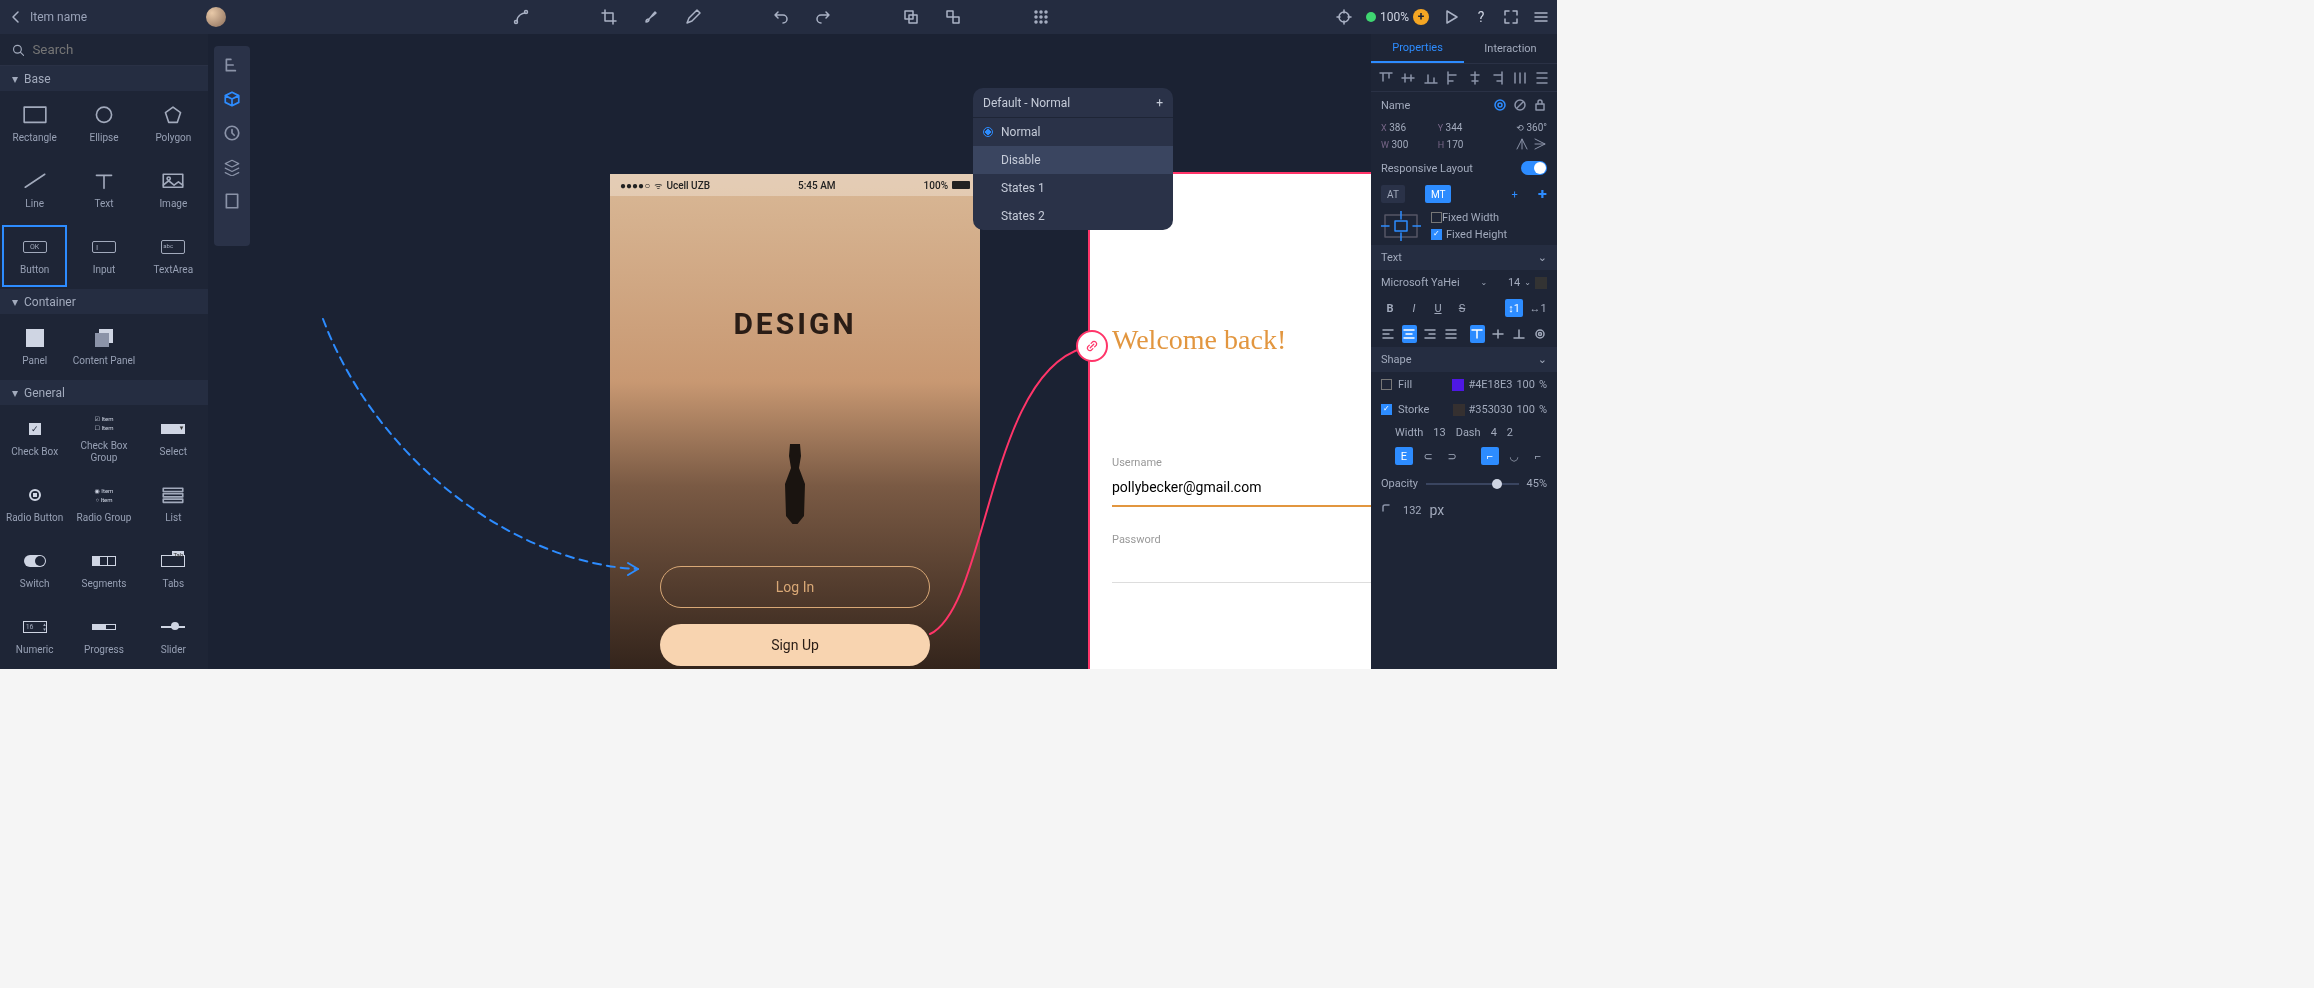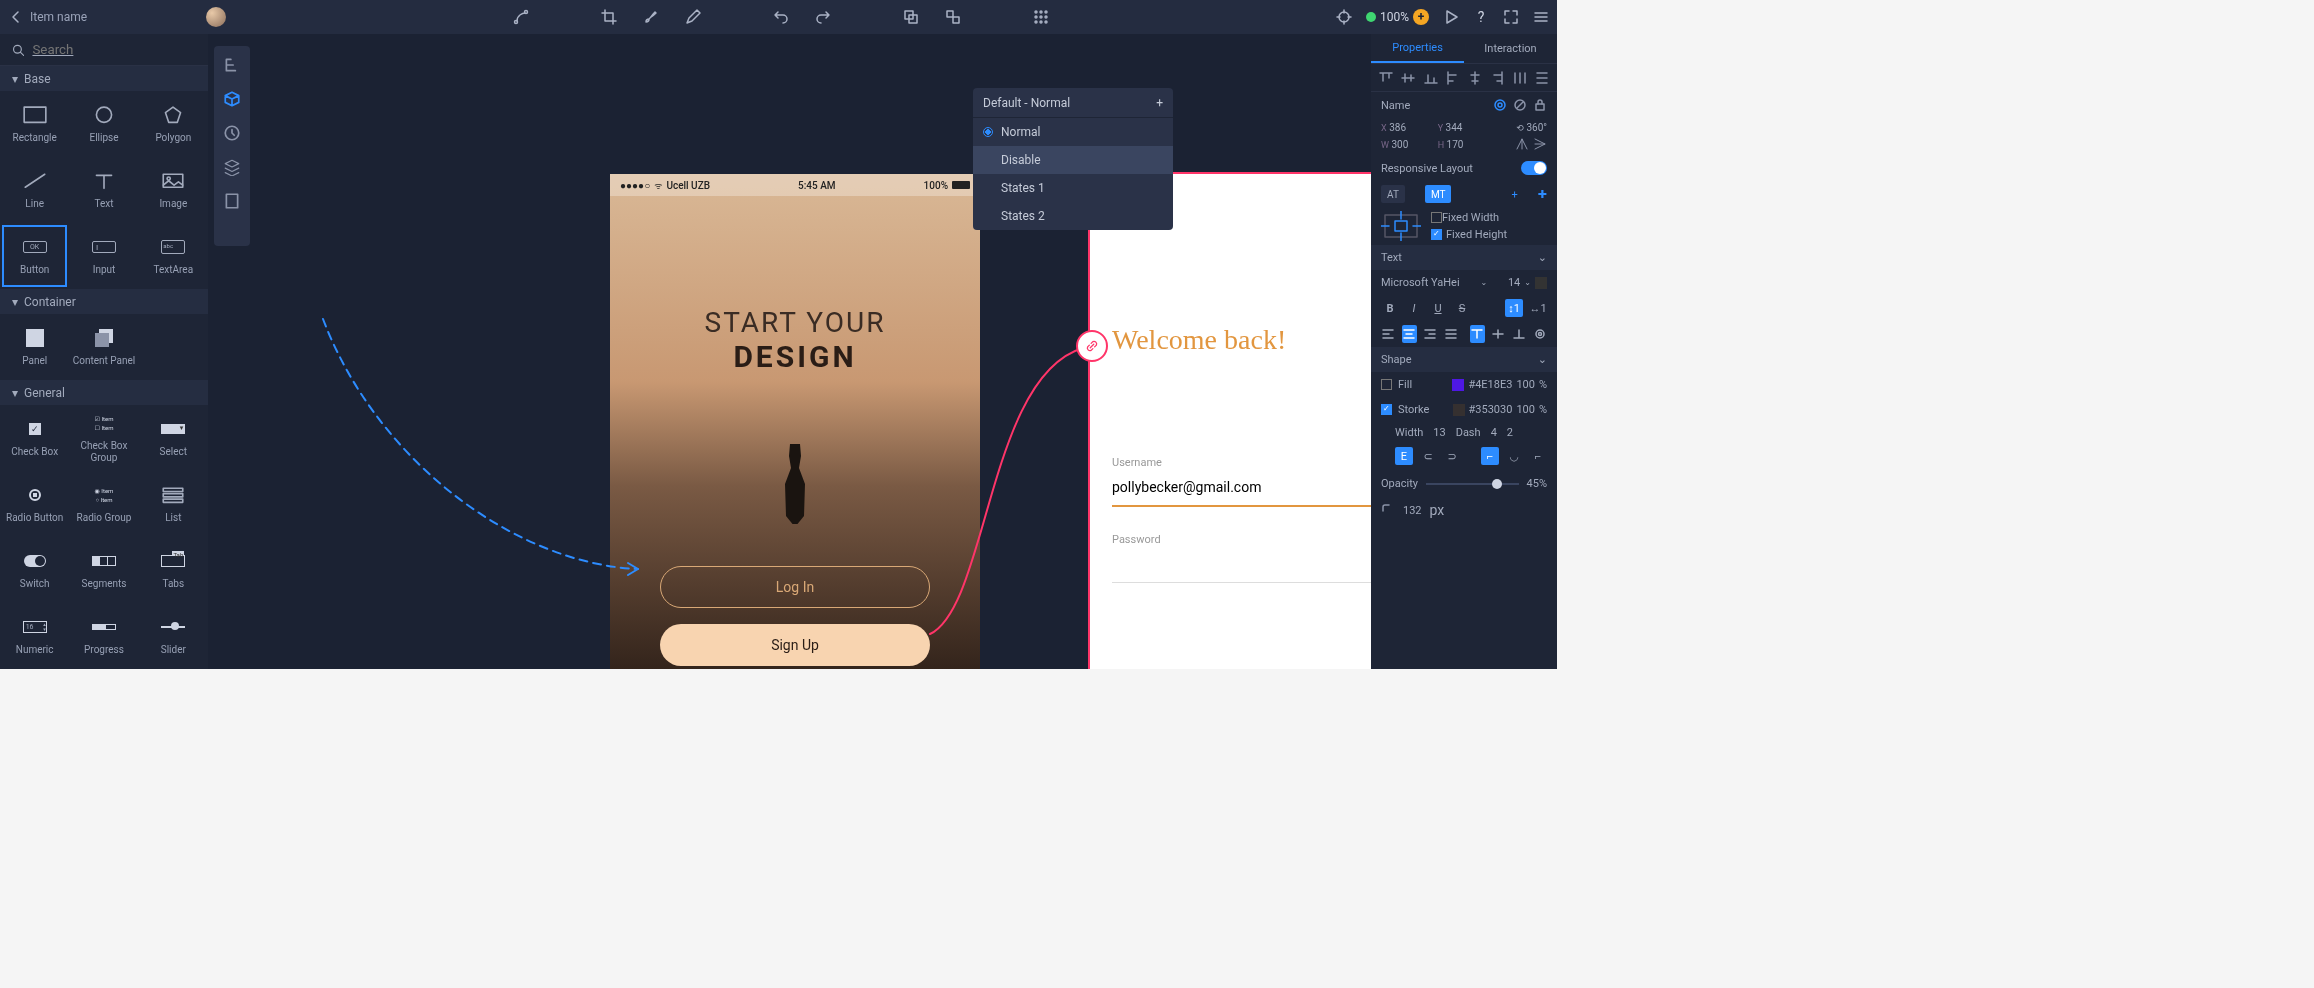--- a/index.html
+++ b/index.html
@@ -61,21 +61,21 @@
 .fld-lbl { font-size:11px; color:#999; }
 .fld-inp { border:none; border-bottom:2px solid #e2963f; font-size:14px; padding:10px 0; width:100%; margin-bottom:26px; outline:none; }
 .fld-inp.pw { border-bottom:1px solid #ddd; }
 
 
 .link-circle { position:absolute; left:826px; top:296px; width:32px; height:32px; border-radius:50%; background:#fff; border:2px solid #ff3569; display:flex; align-items:center; justify-content:center; color:#ff3569; font-size:14px; z-index:5; }
 .link-path { position:absolute; left:678px; top:312px; width:160px; height:300px; pointer-events:none; z-index:4; }
 .dash-path { position:absolute; left:68px; top:280px; width:340px; height:280px; pointer-events:none; z-index:3; }
 
 
-.states-pop { position:absolute; right:198px; top:54px; width:200px; background:#2a3248; border-radius:4px; font-size:12px; color:#c5cbd8; }
+.states-pop { position:absolute; right:198px; top:54px; width:200px; background:#2a3248; border-radius:10px; font-size:12px; color:#c5cbd8; }
 .states-head { height:30px; display:flex; align-items:center; justify-content:space-between; padding:0 10px; border-bottom:1px solid #1e2536; }
 .states-item { height:28px; display:flex; align-items:center; padding:0 10px; gap:8px; cursor:pointer; }
 .states-item.sel { background:#3a4560; }
 .radio { width:10px; height:10px; border-radius:50%; border:1px solid #888; }
 .radio.on { border-color:#2d8cff; background:radial-gradient(circle,#2d8cff 45%,transparent 50%); }
 
 
 .rpanel { width:186px; background:#1e2536; color:#a2aabc; font-size:11px; display:flex; flex-direction:column; overflow-y:auto; }
 .tabs { height:30px; display:flex; border-bottom:1px solid #2a3145; }
 .tab { flex:1; display:flex; align-items:center; justify-content:center; cursor:pointer; font-size:11px; }
@@ -215,21 +215,21 @@
   </div>
 
   <div class="main">
 
     <div class="lib">
       <div class="search">
         <svg viewBox="0 0 16 16">
             <circle cx="7" cy="7" r="5"></circle>
             <path d="M11 11l4 4"></path>
           </svg>
-        <input type="text" style="background: none; border: none; color: rgb(162, 170, 188); outline: none; width: 100%; text-decoration: underline;" placeholder="Search">
+        <input type="text" style="background: none; border: none; color: rgb(162, 170, 188); outline: none; width: 100%;" placeholder="Search">
       </div>
 
       <div class="sec-head">
           <span>▾</span>
           <span>Base</span>
         </div>
       <div class="grid3">
         <div class="cell">
             <div class="ic">
               <svg viewBox="0 0 24 18">
@@ -460,21 +460,20 @@
               <span style="font-size:9px">ᯤ</span> 
               <span>Ucell UZB</span>
             </div>
           <span>5:45 AM</span>
           <div class="sl">
               <span>100%</span> 
               <span style="display:inline-block;width:18px;height:8px;background:#222;border-radius:1px"></span>
             </div>
         </div>
         <div class="hero-txt">
-          <div class="l1">START YOUR</div>
           <div class="l2">DESIGN</div>
         </div>
         <div class="silhouette"></div>
         <div class="btns">
           <div class="btn-pill btn-login">
               <span>Log In</span>
             </div>
           <div class="btn-pill btn-signup">
               <span>Sign Up</span>
             </div>

